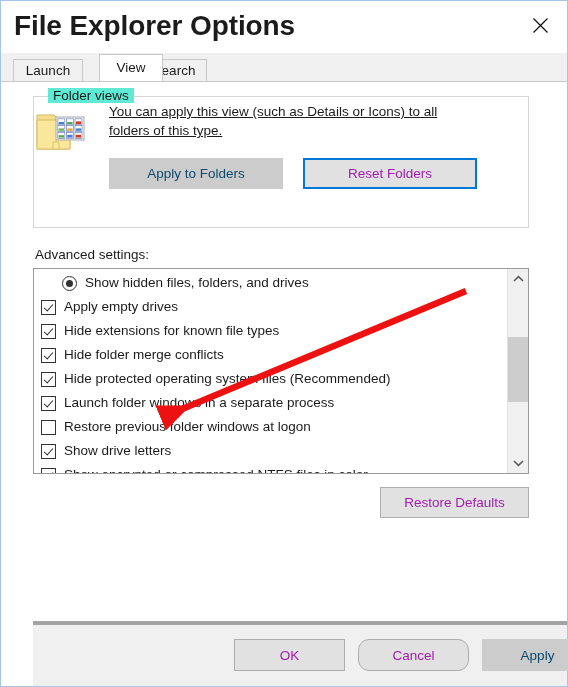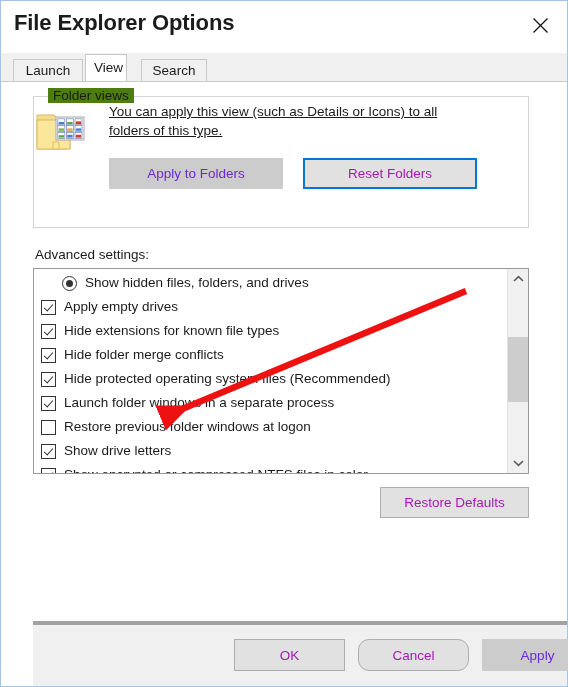--- a/index.html
+++ b/index.html
@@ -33,21 +33,21 @@
   #titlebar {
     height: 52px;
     flex: 0 0 52px;
     background: #ffffff;
     position: relative;
   }
   #title-text {
     position: absolute;
     left: 13px;
     top: 9px;
-    font-size: 22px;
+    font-size: 28px;
     font-weight: bold;
     color: #1b1b1b;
     letter-spacing: -0.1px;
     white-space: nowrap;
   }
   #close-button {
     position: absolute;
     right: 6px;
     top: 4px;
     width: 42px;
@@ -106,21 +106,21 @@
     top: 14px;
     width: 496px;
     height: 132px;
     box-sizing: border-box;
     border: 1px solid #d4d4d4;
   }
   #folder-views-legend {
     position: absolute;
     left: 14px;
     top: -9px;
-    background: #4d7c0f;
+    background: #5eead4;
     padding: 0 5px;
     font-size: 13.5px;
     color: #1b1b1b;
     white-space: nowrap;
   }
 
   #folder-icon {
     position: absolute;
     left: 34px;
     top: 27px;
@@ -148,21 +148,21 @@
     color: #a21caf;
     text-align: center;
     cursor: default;
     display: flex;
     align-items: center;
     justify-content: center;
   }
   .pushbtn.disabled {
     background: #cccccc;
     border-color: #cccccc;
-    color: #6d28d9;
+    color: #0c4a6e;
   }
   .pushbtn.focus {
     border: 2px solid #0078d7;
     background: #e1e1e1;
   }
 
   #apply-to-folders {
     position: absolute;
     left: 108px;
     top: 76px;
@@ -336,21 +336,21 @@
     <div id="close-button">
       <svg width="17" height="17" viewBox="0 0 17 17" aria-hidden="true">
         <line x1="1.5" y1="1.5" x2="15.5" y2="15.5" stroke="#111111" stroke-width="1.3"></line>
         <line x1="15.5" y1="1.5" x2="1.5" y2="15.5" stroke="#111111" stroke-width="1.3"></line>
       </svg>
     </div>
   </div>
 
   <div id="tabstrip">
     <div class="tab" style="left:12px;width:70px;">Launch</div>
-    <div class="tab selected" style="left:84px;width:42px;">View</div>
+    <div class="tab selected" style="left:98px;width:64px;">View</div>
     <div class="tab" style="left:140px;width:66px;">Search</div>
   </div>
 
   <div id="content">
 
     <div id="folder-views-group">
       <div id="folder-views-legend">Folder views</div>
     </div>
 
     <div id="folder-icon">

